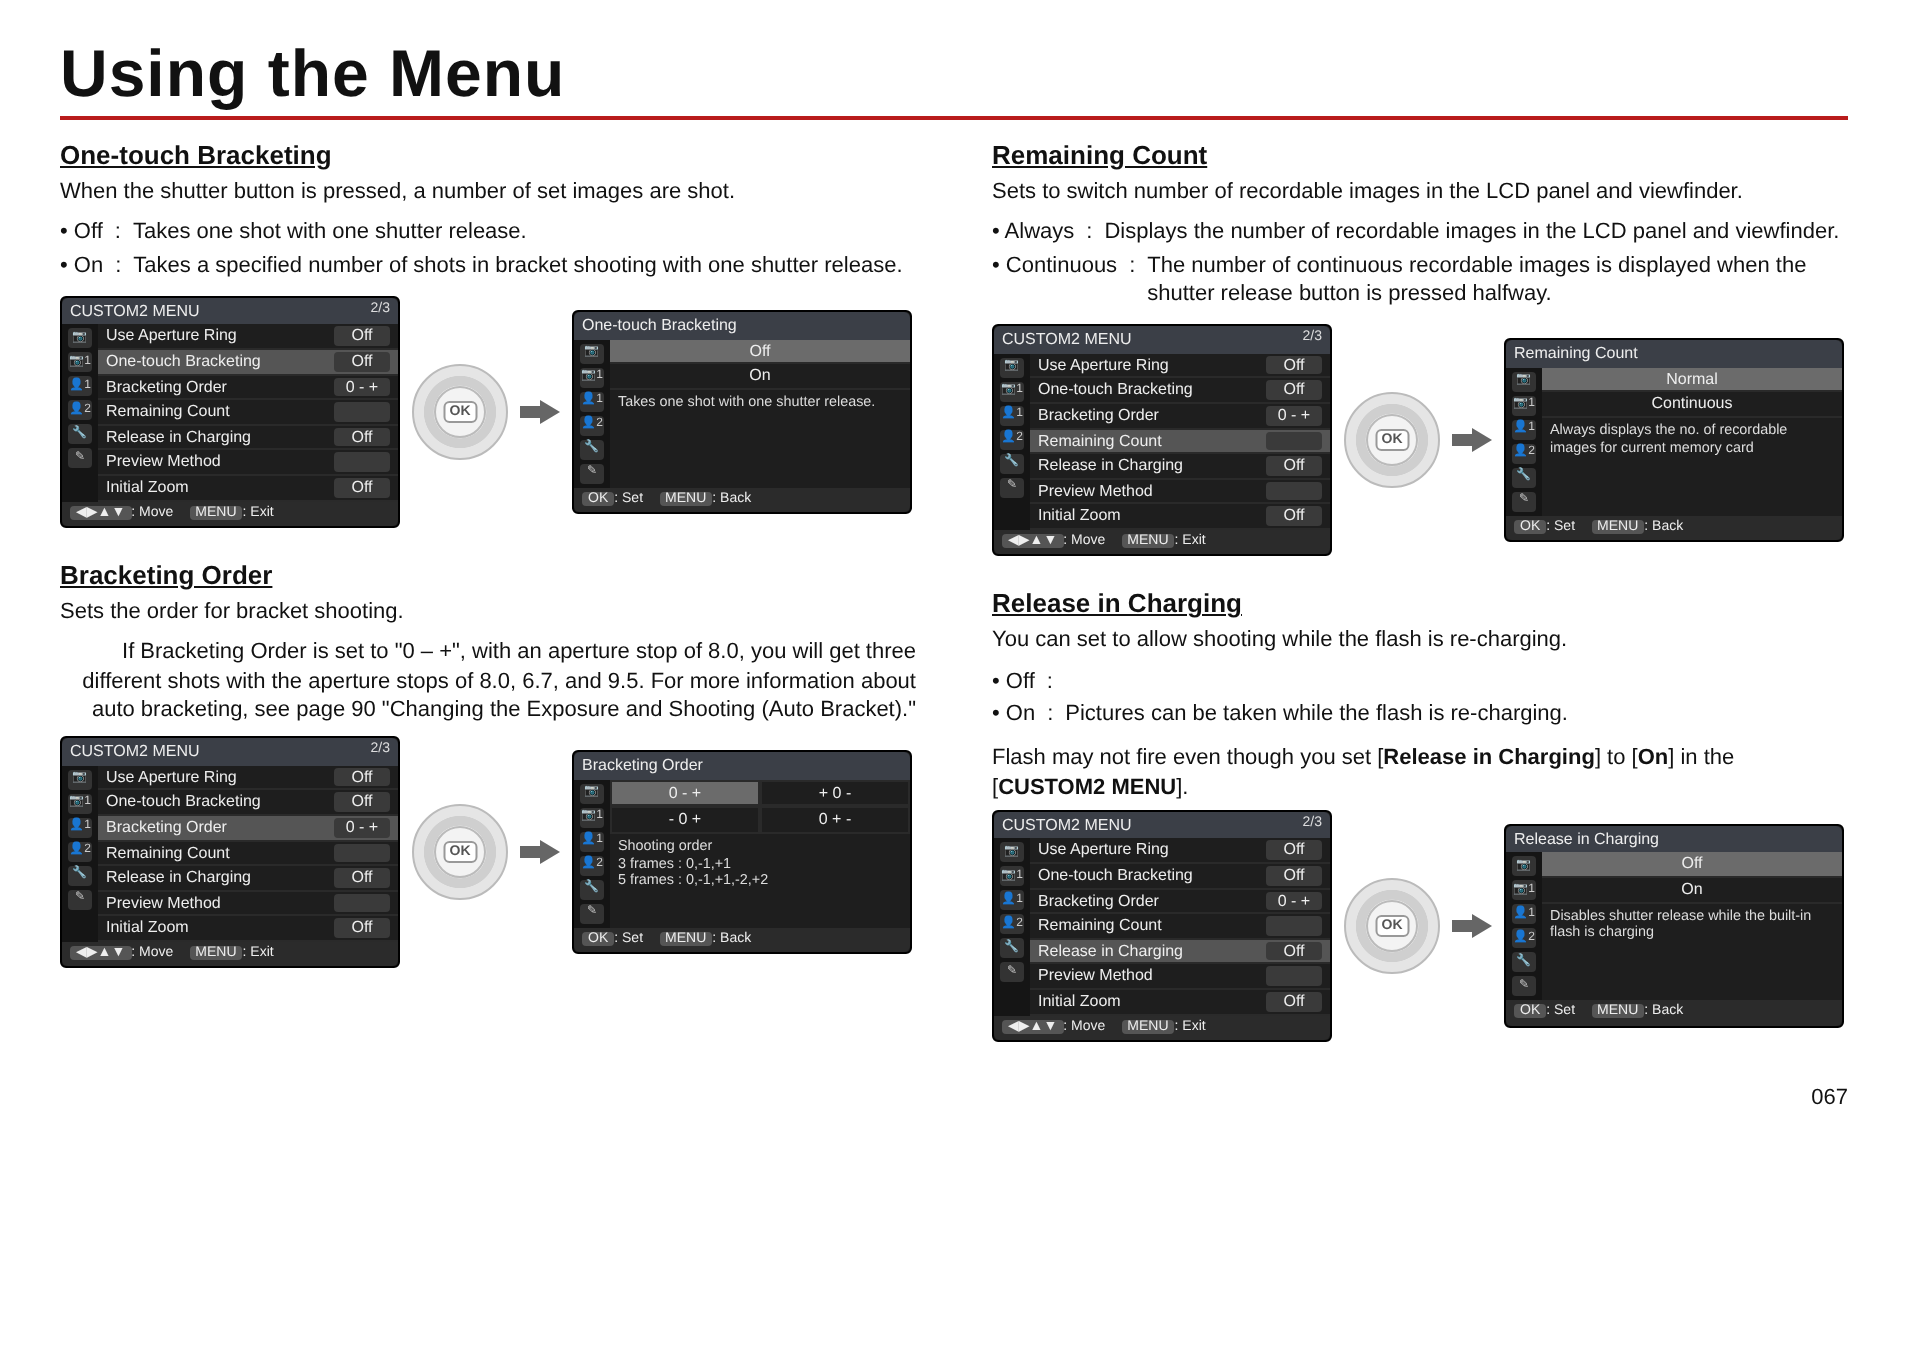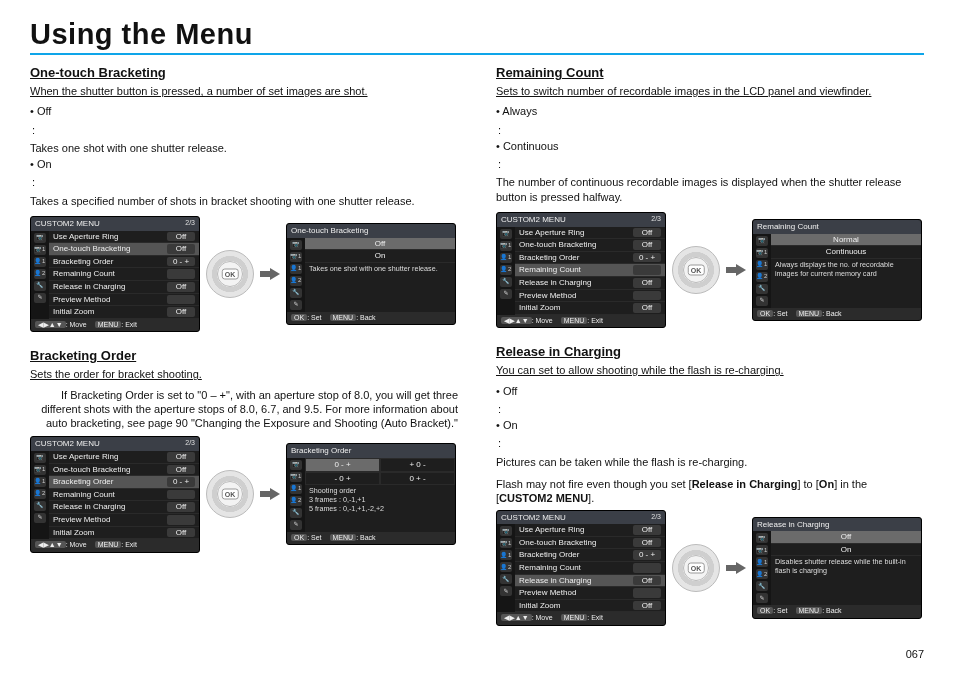--- a/index.html
+++ b/index.html
@@ -6,39 +6,39 @@
     margin: 0;
     padding: 18px 30px;
     font-family: Arial, Helvetica, sans-serif;
     font-size: 11px;
     color: #111;
     background: #fff;
     width: 954px;
     box-sizing: border-box;
   }
   .page-title {
-    font-size: 29px;
+    font-size: 33px;
     font-weight: bold;
-    border-bottom: 2px solid #0ea5e9;
+    border-bottom: 2px solid #b91c1c;
     padding-bottom: 2px;
     margin-bottom: 10px;
     letter-spacing: 0.5px;
   }
   .columns { display: flex; gap: 38px; }
   .col { flex: 1; min-width: 0; }
   .section { margin-bottom: 16px; }
   .sec-title {
     font-weight: bold;
     font-size: 13px;
     text-decoration: underline;
     margin-bottom: 4px;
   }
-  .sec-intro { margin-bottom: 6px; line-height: 1.3; text-decoration: underline; }
+  .sec-intro { margin-bottom: 6px; line-height: 1.3; }
   .bullets { margin: 0 0 8px 0; }
-  .bullet { display: flex; gap: 4px; line-height: 1.3; margin-bottom: 2px; flex-direction: column; }
+  .bullet { display: flex; gap: 4px; line-height: 1.3; margin-bottom: 2px; }
   .blabel { white-space: nowrap; }
   .bcolon { padding: 0 2px; }
   .para { line-height: 1.3; margin-bottom: 6px; text-align: right; }
   .note { line-height: 1.3; }
   .note b { font-weight: bold; }
   .figrow { display: flex; align-items: center; gap: 6px; margin-top: 4px; }
   .dial {
     width: 46px; height: 46px; border-radius: 50%;
     background: radial-gradient(circle at 50% 50%, #eee 0 40%, #cfcfcf 41% 55%, #e5e5e5 56% 100%);
     border: 1px solid #bbb;
@@ -295,20 +295,21 @@
 
   <div class="col">
 
     <div class="section">
       <div class="sec-title">Remaining Count</div>
       <div class="sec-intro">Sets to switch number of recordable images in the LCD panel and viewfinder.</div>
       <div class="bullets">
           <div class="bullet">
             <span class="blabel">• Always</span>
             <span class="bcolon">:</span>
+            <span>Displays the number of recordable images in the LCD panel and viewfinder.</span>
           </div>
           <div class="bullet">
             <span class="blabel">• Continuous</span>
             <span class="bcolon">:</span>
             <span>The number of continuous recordable images is displayed when the shutter release button is pressed halfway.</span>
           </div>
         </div>
       <div class="figrow">
         <div class="lcd">
             <div class="lcd-title">

